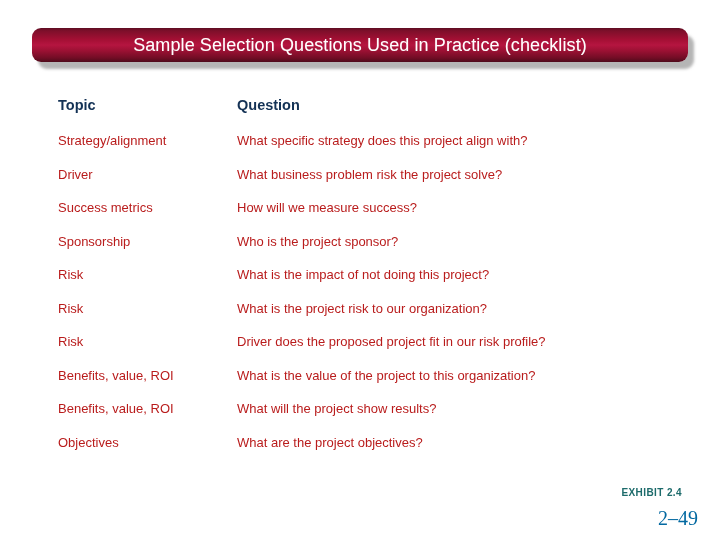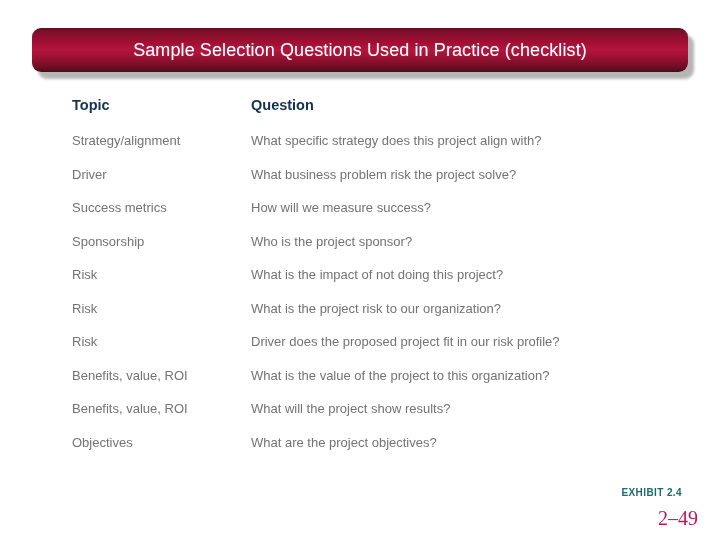--- a/index.html
+++ b/index.html
@@ -15,21 +15,21 @@
     font-family: "Liberation Sans", sans-serif;
     -webkit-font-smoothing: antialiased;
   }
 
   
   #title-banner {
     position: absolute;
     left: 32px;
     top: 28px;
     width: 656px;
-    height: 44px;
+    height: 34px;
     border-radius: 9px;
     background: linear-gradient(to bottom,
         #5d0d22 0%,
         #7d0f2a 8%,
         #a40f34 34%,
         #b51540 50%,
         #9d1134 66%,
         #720d25 88%,
         #4e0a1b 100%);
     box-shadow: 6px 7px 3px rgba(120,120,120,0.55);
@@ -44,42 +44,42 @@
     font-weight: 400;
     letter-spacing: 0.1px;
     line-height: 1;
     white-space: nowrap;
     text-shadow: 0 0 1px rgba(255,255,255,0.25);
   }
 
   
   #checklist-table {
     position: absolute;
-    left: 72px;
+    left: 58px;
     top: 98px;
     width: 628px;
     border-collapse: collapse;
   }
   #checklist-table th,
   #checklist-table td {
     text-align: left;
     vertical-align: top;
     padding: 0;
     line-height: 1;
   }
   #checklist-table th {
     font-size: 14.5px;
     font-weight: bold;
     color: #143255;
     height: 36px;
   }
   #checklist-table td {
     font-size: 13px;
     font-weight: 400;
-    color: #737373;
+    color: #b91c1c;
     height: 33.5px;
   }
   .col-topic  { width: 179px; }
   .col-question { width: 449px; }
 
   
   #exhibit-label {
     position: absolute;
     right: 38px;
     top: 487px;
@@ -88,21 +88,21 @@
     letter-spacing: 0.4px;
     color: #1d6b6b;
     text-align: center;
   }
   #page-number {
     position: absolute;
     right: 22px;
     top: 507px;
     font-family: "Liberation Serif", serif;
     font-size: 20px;
-    color: #be185d;
+    color: #0369a1;
     text-align: right;
   }
 </style>
 </head>
 <body>
 
 <div id="title-banner">
   <span class="title-text">Sample Selection Questions Used in Practice (checklist)</span>
 </div>
 

